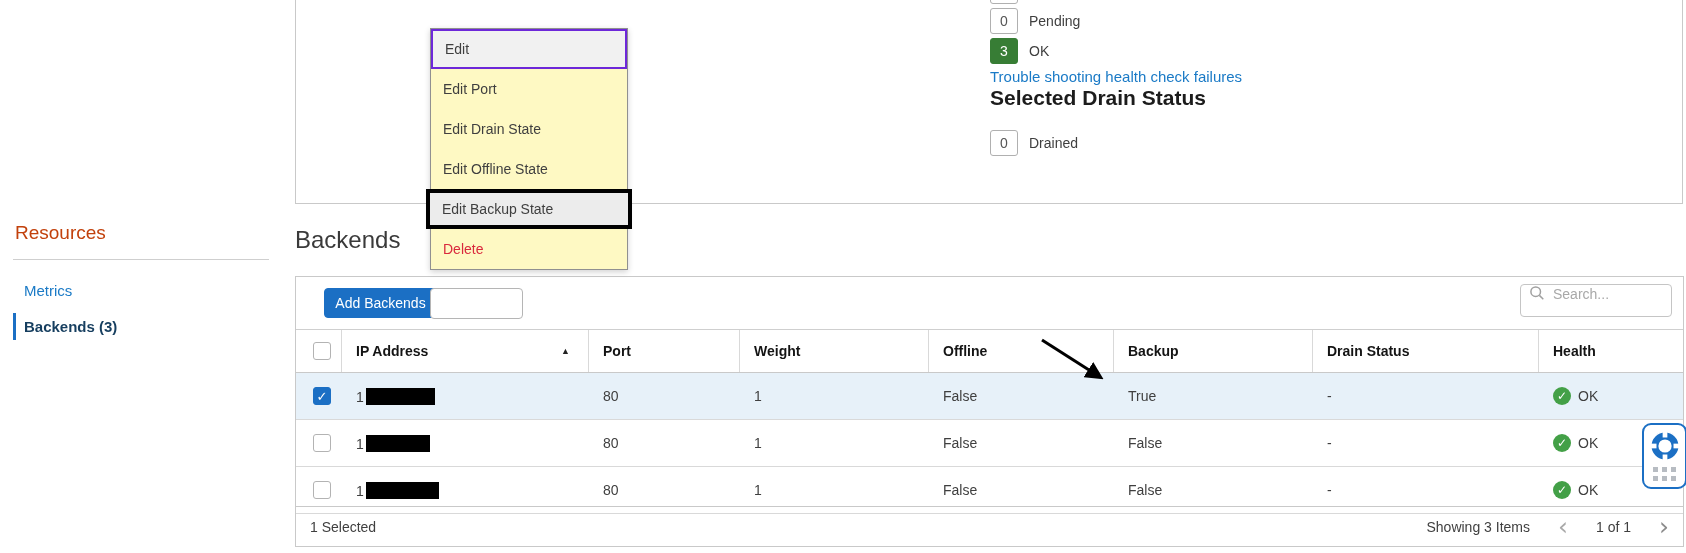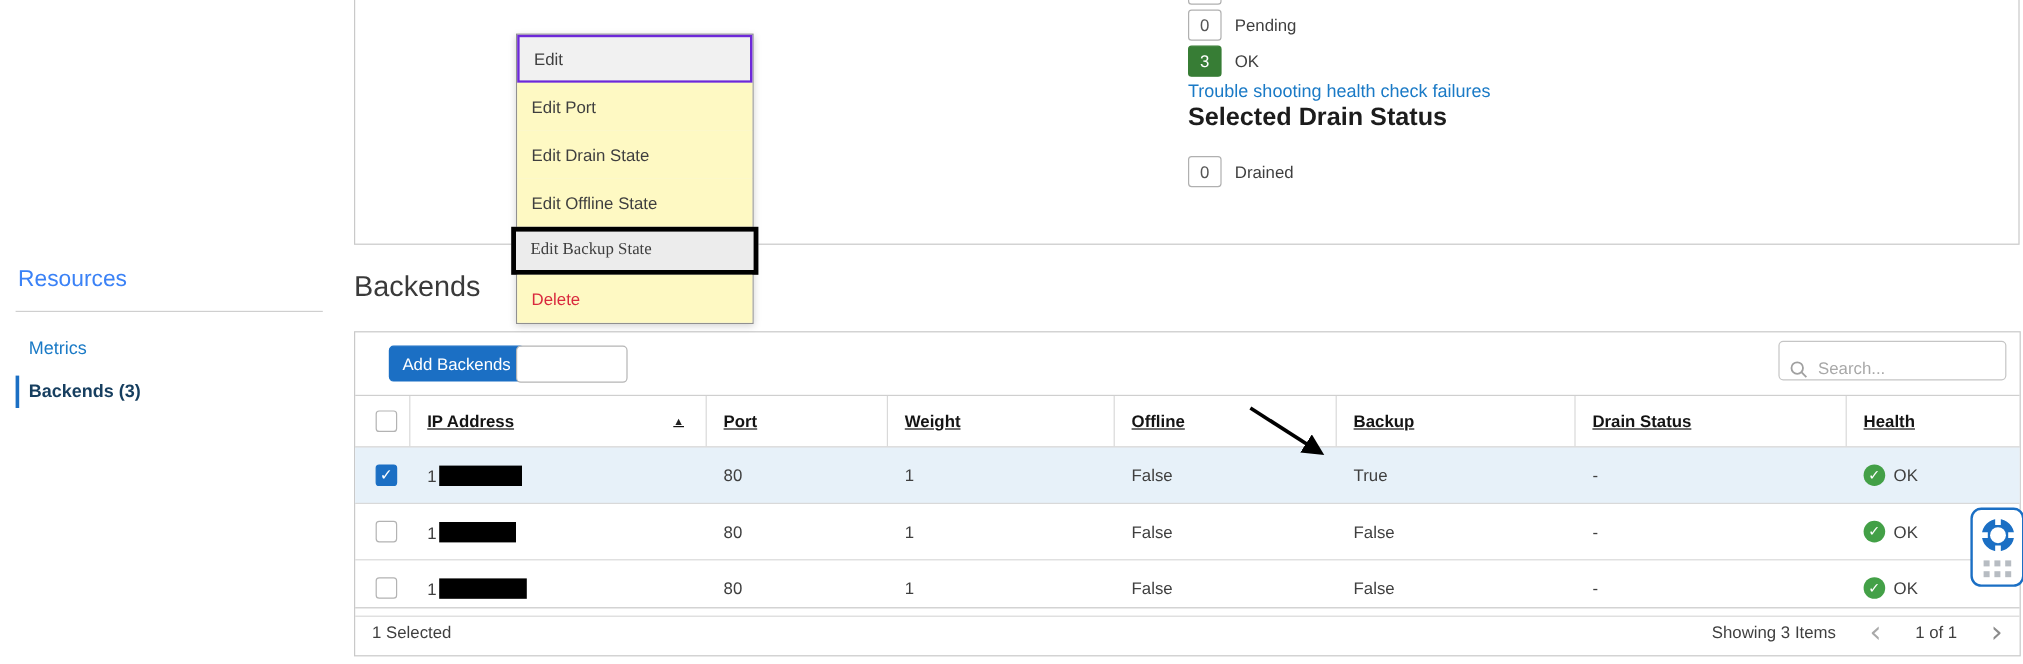--- a/index.html
+++ b/index.html
@@ -23,54 +23,54 @@
     text-decoration:none;white-space:nowrap;}
   .drain-heading{position:absolute;left:0;top:86px;font-size:21px;font-weight:bold;
     color:#1c1c1c;white-space:nowrap;}
   
   .ctx-menu{position:absolute;left:430px;top:28px;width:198px;z-index:60;
     background:#f3f3f3;border:1px solid #909090;box-sizing:border-box;
     box-shadow:0 2px 6px rgba(0,0,0,.18);}
   .mi{height:40px;line-height:40px;padding:0 12px;font-size:14px;color:#3f3f3f;
     box-sizing:border-box;background:#fef9c3;cursor:pointer;}
   .mi-focused{border:2px solid #6d28d9;background:#f1f1f1;line-height:36px;}
-  .mi-annotated{border:4px solid #000;margin:0 -5px;line-height:32px;background:#ececec;font-family:Liberation Serif, serif;}
+  .mi-annotated{border:4px solid #000;margin:0 -5px;line-height:32px;background:#ececec;}
   .mi-danger{color:#d9293d;}
   
   .sidebar{position:absolute;left:13px;top:222px;width:270px;}
-  .sidebar-title{font-size:19px;color:#3b82f6;padding-left:2px;}
+  .sidebar-title{font-size:19px;color:#c2410c;padding-left:2px;}
   .sidebar-divider{height:1px;background:#cfcfcf;margin-top:15px;width:256px;}
   .side-item{margin-top:22px;padding-left:11px;font-size:15px;cursor:pointer;}
   .side-item.link{color:#1a7ac6;}
   .side-item.active{color:#163e5f;font-weight:bold;border-left:3px solid #1b6fc4;
     padding-left:8px;padding-top:5px;padding-bottom:5px;margin-top:14px;}
   
   .page-heading{position:absolute;left:295px;top:226px;font-size:24px;color:#3a3a3a;}
   
   .card{position:absolute;left:295px;top:276px;width:1389px;height:271px;
     border:1px solid #c9c9c9;background:#fff;box-sizing:border-box;}
   .btn-primary{position:absolute;left:28px;top:11px;width:113px;height:30px;
     background:#1b6fc4;color:#fff;border:1px solid #1b6fc4;border-radius:4px;
     font-size:14px;font-family:inherit;cursor:pointer;}
   .btn-ghost{position:absolute;left:134px;top:11px;width:93px;height:31px;
     background:#fff;border:1px solid #b5b5b5;border-radius:4px;cursor:pointer;}
-  .search-box{position:absolute;right:11px;top:7px;width:190px;height:33px;
-    border:1px solid #c5c5c5;border-radius:4px;display:flex;align-items:flex-end;
+  .search-box{position:absolute;right:11px;top:7px;width:152px;height:33px;
+    border:1px solid #c5c5c5;border-radius:4px;display:flex;align-items:flex-start;
     box-sizing:border-box;background:#fff;padding:0 8px;gap:6px;}
   .search-box input{border:none;outline:none;flex:1;font-size:14px;font-family:inherit;
     color:#3f3f3f;background:transparent;min-width:0;}
   .search-box input::placeholder{color:#a8a8a8;}
   .tbl{position:absolute;left:0;top:52px;width:1387px;}
   .trow{display:grid;grid-template-columns:46px 247px 151px 189px 185px 199px 226px 144px;
     align-items:center;}
   .thead{height:42px;border-top:1px solid #cfcfcf;border-bottom:1px solid #c9c9c9;
     font-weight:bold;color:#141414;}
   .thead .cell{height:42px;display:flex;align-items:center;}
   .cell{padding-left:14px;box-sizing:border-box;}
-  .thead .cell{border-right:1px solid #d9d9d9;text-decoration:underline;}
+  .thead .cell{border-right:1px solid #d9d9d9;}
   .thead .cell:last-child{border-right:none;}
   .sort-cell{display:flex;justify-content:space-between;align-items:center;padding-right:18px;}
   .sort-arrow{font-size:9px;color:#222;}
   .drow{height:46px;border-bottom:1px solid #d9d9d9;color:#3f3f3f;}
   .drow.selected{background:#e7f1f9;}
   .checkbox{width:18px;height:18px;border:1px solid #b3b3b3;border-radius:3px;
     background:#fff;margin-left:17px;box-sizing:border-box;display:flex;
     align-items:center;justify-content:center;cursor:pointer;}
   .checkbox.checked{background:#1b6fc4;border-color:#1b6fc4;color:#fff;font-size:13px;}
   .redacted{display:inline-block;height:17px;background:#000;vertical-align:-3px;margin-left:2px;}

